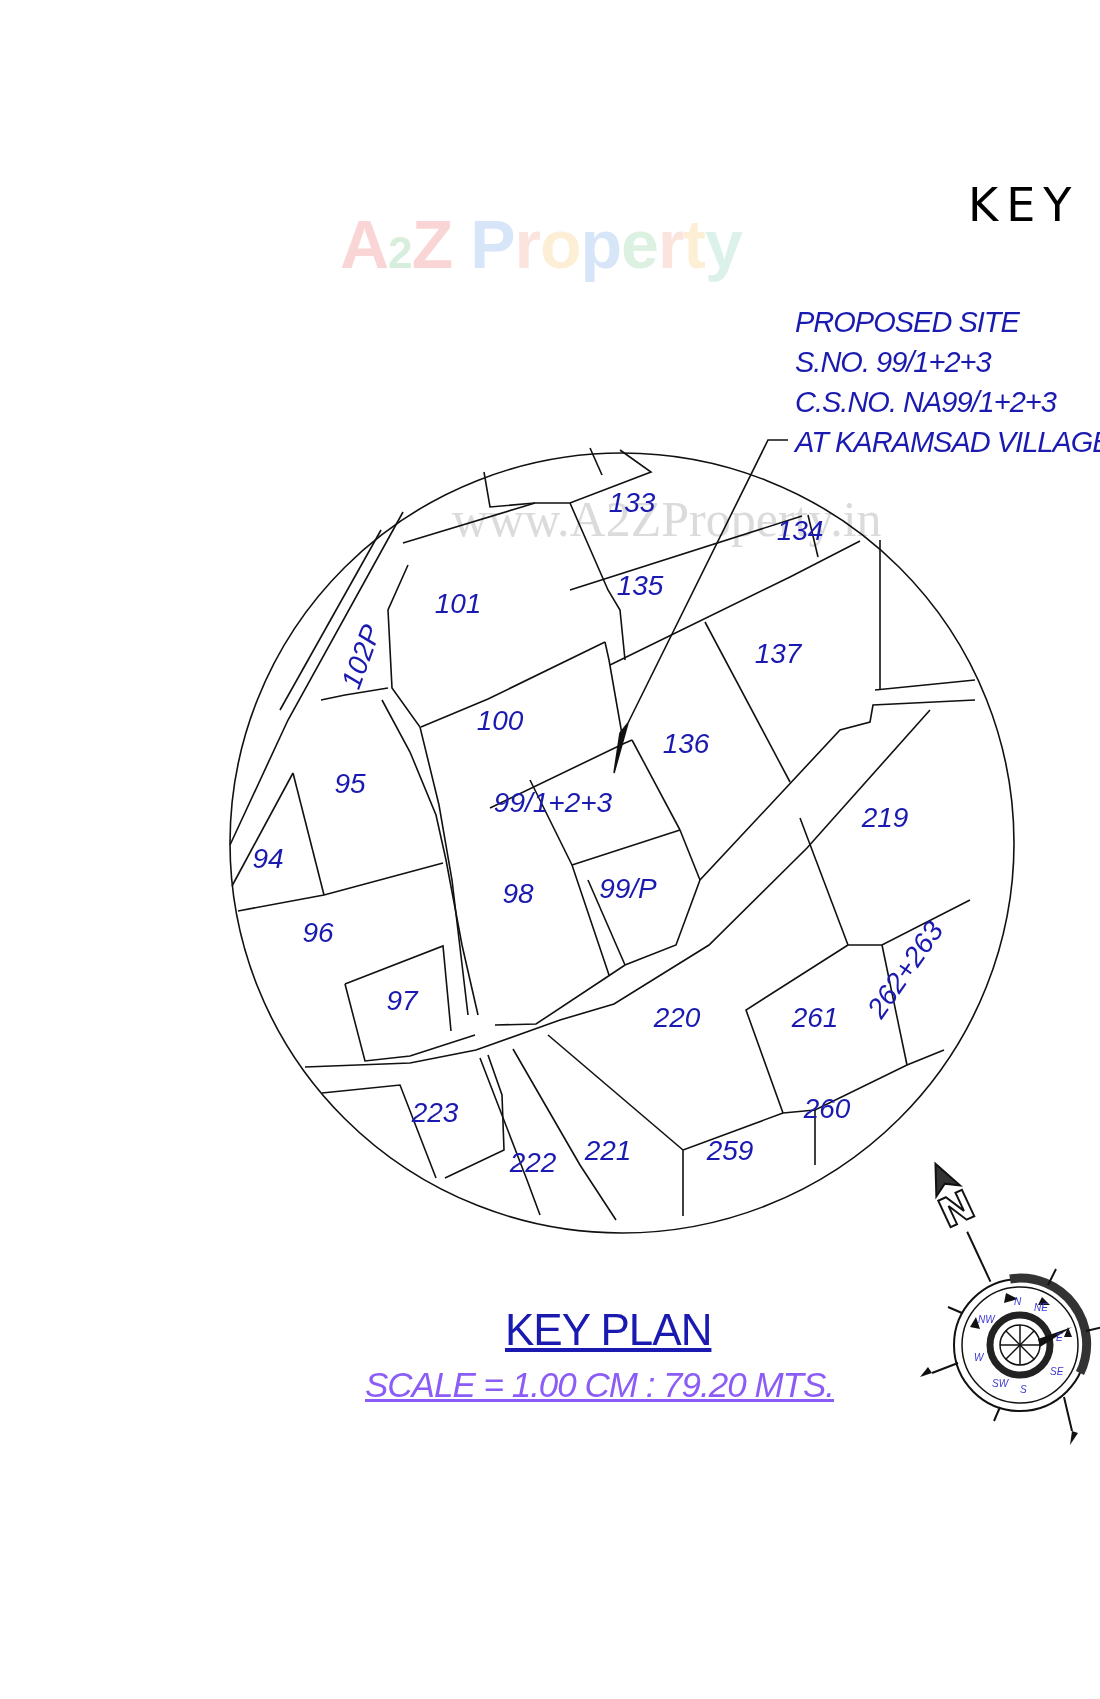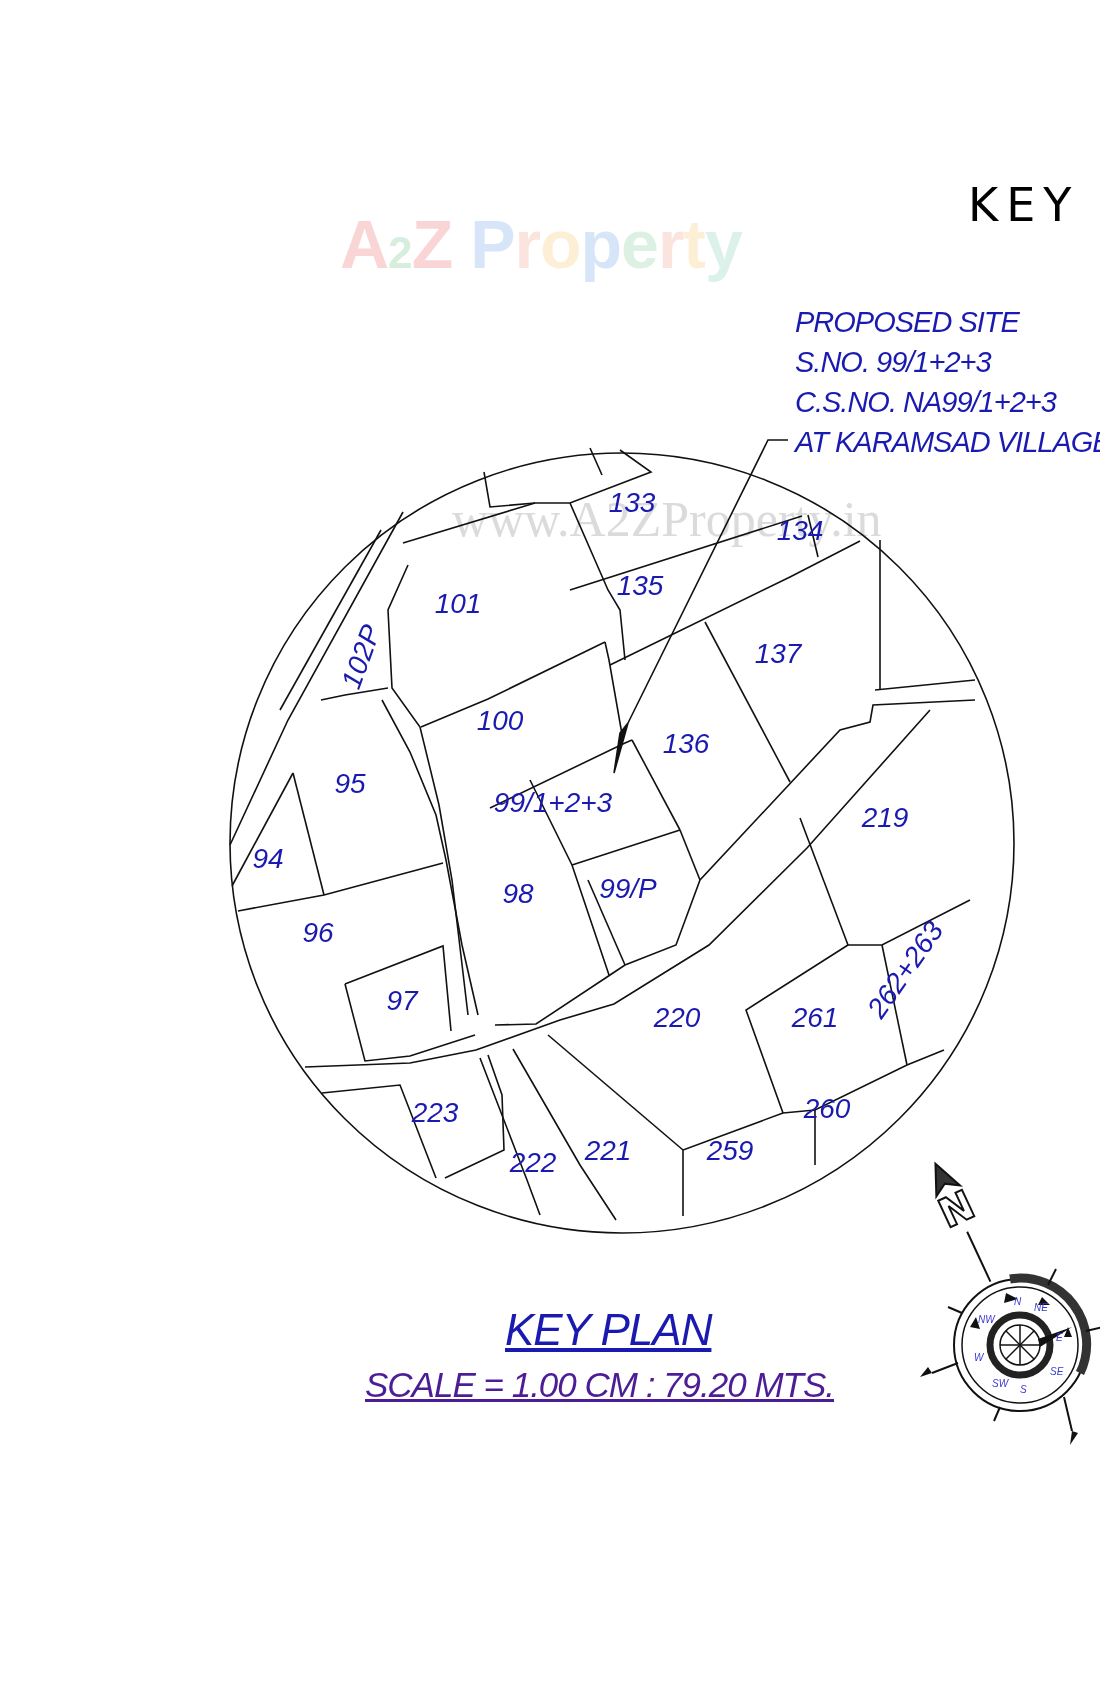--- a/index.html
+++ b/index.html
@@ -4,22 +4,22 @@
 <style>
   html, body { margin: 0; padding: 0; background: #ffffff; }
   body { width: 1100px; height: 1699px; position: relative; overflow: hidden; font-family: "Liberation Sans", sans-serif; }
   .title-key { position: absolute; left: 968px; top: 178px; font-size: 46px; letter-spacing: 8px; color: #000; font-family: "DejaVu Sans", sans-serif; }
   .watermark-logo { position: absolute; left: 340px; top: 205px; font-size: 68px; font-weight: bold; font-family: "Liberation Sans", sans-serif; letter-spacing: -1px; opacity: 0.35; }
   .watermark-logo span { display: inline-block; }
   .watermark-url { position: absolute; left: 452px; top: 490px; font-size: 50px; color: #cfcfcf; opacity: 0.75; font-family: Liberation Serif, serif; }
   .site-label { position: absolute; left: 795px; top: 302px; color: #1a1ab0; font-style: italic; font-size: 29px; line-height: 40px; font-family: "Liberation Sans", sans-serif; letter-spacing: -1px; white-space: nowrap; }
   svg.map { position: absolute; left: 0; top: 0; }
   .plot-label { fill: #1a1ab0; font-family: "Liberation Sans", sans-serif; font-style: italic; font-size: 28px; }
-  .plan-title { position: absolute; left: 505px; top: 1305px; color: #1a1ab0; font-style: italic; font-size: 44px; text-decoration: underline; font-family: "Liberation Sans", sans-serif; letter-spacing: -1px; }
-  .plan-scale { position: absolute; left: 365px; top: 1365px; color: #4c1d95; font-style: italic; font-size: 35px; text-decoration: underline; font-family: "Liberation Sans", sans-serif; letter-spacing: -1px; white-space: nowrap; }
+  .plan-title { position: absolute; left: 505px; top: 1305px; color: #1a1ab0; font-size: 44px; text-decoration: underline; font-family: "Liberation Sans", sans-serif; letter-spacing: -1px; }
+  .plan-scale { position: absolute; left: 365px; top: 1365px; color: #8b5cf6; font-style: italic; font-size: 35px; text-decoration: underline; font-family: "Liberation Sans", sans-serif; letter-spacing: -1px; white-space: nowrap; }
 </style>
 </head>
 <body>
 
 <div class="title-key">KEY</div>
 
 <div class="watermark-logo" id="wm-logo"><span style="color: rgb(240, 138, 138);">A</span><span style="color: rgb(143, 209, 158); font-size: 0.65em; vertical-align: baseline;">2</span><span style="color: rgb(240, 138, 138);">Z</span><span style="color: rgb(255, 255, 255);">&nbsp;</span><span style="color: rgb(143, 182, 240);">P</span><span style="color: rgb(243, 179, 160);">r</span><span style="color: rgb(247, 212, 138);">o</span><span style="color: rgb(143, 182, 240);">p</span><span style="color: rgb(159, 216, 176);">e</span><span style="color: rgb(243, 179, 160);">r</span><span style="color: rgb(247, 212, 138);">t</span><span style="color: rgb(159, 216, 200);">y</span></div>
 <div class="watermark-url">www.A2ZProperty.in</div>
 
 <div class="site-label">

